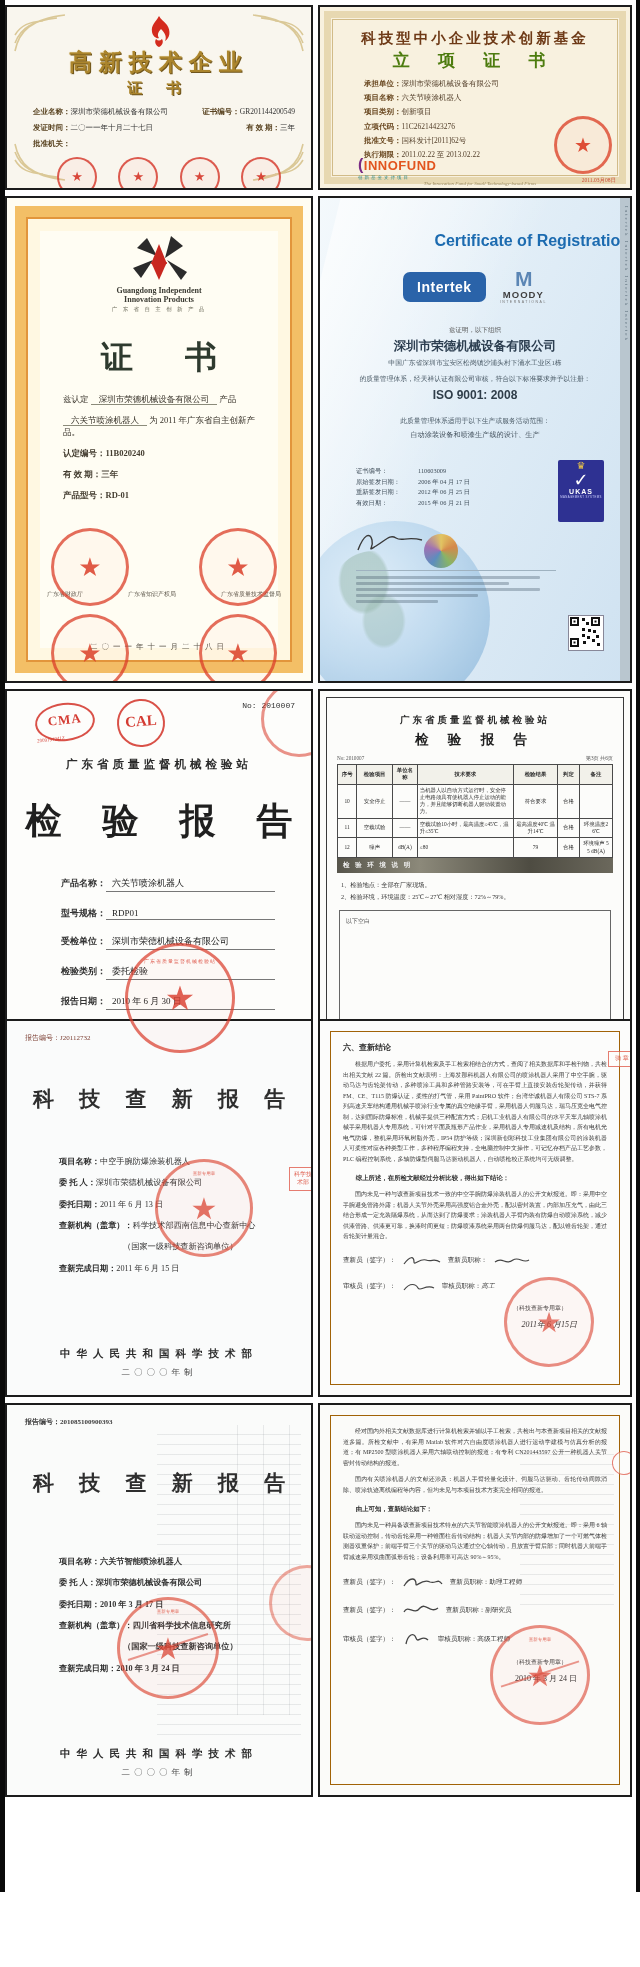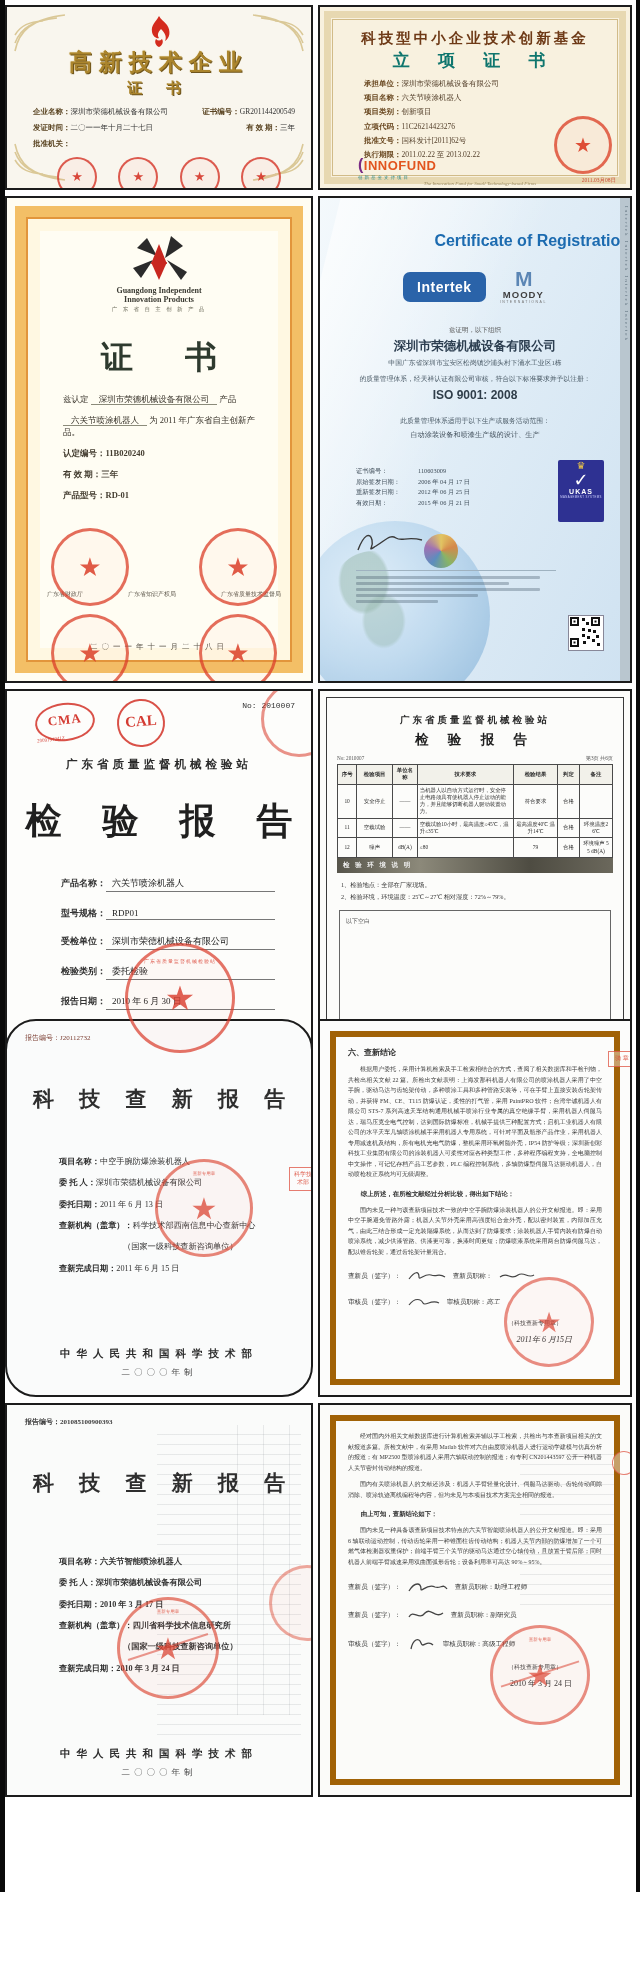--- a/index.html
+++ b/index.html
@@ -25,21 +25,21 @@
   .d1-l{font-weight:bold;color:#5a4422;white-space:nowrap}
   .d1-v{color:#333;white-space:nowrap}
   .d1-sp{flex:1}
   .d1-seals{position:absolute;left:50px;right:30px;top:150px;display:flex;justify-content:space-between;}
   .mini-seal{width:36px;height:36px;border-radius:50%;border:2px solid rgba(213,52,40,.8);display:flex;align-items:center;justify-content:center;color:rgba(213,52,40,.9);font-size:13px;background:rgba(255,120,100,.06);}
 
   
   .d2{width:314px;background:#f8f1df;border-color:#1c1c1c;}
   .d2-lace{position:absolute;inset:4px;border:7px solid #e6d6ad;outline:1px solid #cdb67f;outline-offset:-9px;opacity:.9;pointer-events:none;}
   .d2-t1{position:absolute;top:22px;width:100%;text-align:center;font-weight:bold;font-size:14.5px;letter-spacing:3px;color:#6e3a17;}
-  .d2-t2{position:absolute;top:42px;width:100%;text-align:center;font-weight:bold;font-size:17px;letter-spacing:12px;color:#0f766e;}
+  .d2-t2{position:absolute;top:42px;width:100%;text-align:center;font-weight:bold;font-size:17px;letter-spacing:12px;color:#4d7c0f;}
   .d2-fields{position:absolute;left:44px;top:72px;font-size:7.5px;color:#55412c;}
   .d2-frow{margin-bottom:4.2px;white-space:nowrap}
   .d2-frow b{color:#6b4a23}
   .innofund{position:absolute;left:38px;bottom:8px;font-family:"Liberation Sans",sans-serif;}
   .innofund .word{font-size:13px;font-weight:bold;color:#e2541e;letter-spacing:.5px}
   .innofund .paren{color:#7a2a84;font-size:16px;font-weight:bold}
   .innofund .sub{font-size:4.5px;color:#2e8b8b;letter-spacing:2px;margin-top:1px}
   .d2-seal{position:absolute;right:18px;bottom:14px;width:52px;height:52px;border-radius:50%;border:3px solid rgba(220,70,45,.8);display:flex;align-items:center;justify-content:center;color:rgba(220,70,45,.95);font-size:20px;background:rgba(255,110,90,.05);}
   .d2-sealdate{position:absolute;right:14px;bottom:4px;font-size:5.5px;color:rgba(200,60,40,.9);}
   .d2-script{position:absolute;bottom:2px;left:90px;right:80px;text-align:center;font-style:italic;font-size:5px;color:#9a8a60;white-space:nowrap;overflow:hidden;}
@@ -126,42 +126,42 @@
   .d6-meta{display:flex;justify-content:space-between;font-size:5.2px;color:#555;margin:6px 10px 2px;}
   .d6 table{border-collapse:collapse;margin:0 10px;width:calc(100% - 20px);font-size:5.4px;color:#2e2e2e;table-layout:fixed;}
   .d6 th,.d6 td{border:1px solid #4a4a4a;padding:2px 2px;text-align:center;vertical-align:middle;line-height:1.35;word-break:break-all;}
   .d6 th{font-weight:bold;background:#f2f1ea;}
   .d6 td.just{text-align:left;}
   .d6-band{margin:0 10px;background:linear-gradient(90deg,#57554b,#8c897a 30%,#4e4c42 70%,#6b685c);color:#eee;font-size:6.5px;font-weight:bold;padding:3px 6px;letter-spacing:2px;}
   .d6-notes{margin:6px 14px 0;font-size:6.2px;color:#333;line-height:2;}
   .d6-blank{margin:6px 12px;border:1px solid #666;height:158px;font-size:6px;color:#555;padding:6px;}
 
   
-  .d7{width:308px;background:#fafbfb;border-radius:31px;}
+  .d7{width:308px;background:#fafbfb;}
   .d9{width:308px;background:#fafbfa;}
   .rp-no{position:absolute;left:18px;top:12px;font-size:7px;color:#7a3c30;}
   .rp-no.dark{color:#3a3a3a;font-weight:bold;}
   .rp-title{position:absolute;top:64px;width:100%;text-align:center;font-size:21px;font-weight:bold;letter-spacing:10px;text-indent:10px;color:#2e2e2e;}
   .rp-fields{position:absolute;left:52px;right:24px;font-size:8.2px;color:#333;line-height:2.6;}
   .rp-fields b{font-weight:bold;color:#2c2c2c;}
   .rp-indent{padding-left:64px;}
   .rp-foot1{position:absolute;bottom:34px;width:100%;text-align:center;font-size:10.5px;font-weight:bold;letter-spacing:6px;color:#2b2b2b;}
   .rp-foot2{position:absolute;bottom:16px;width:100%;text-align:center;font-size:8.5px;letter-spacing:4px;color:#444;}
   .rp-seal{position:absolute;border-radius:50%;border:3px solid rgba(219,70,52,.65);display:flex;align-items:center;justify-content:center;background:rgba(255,120,100,.05);z-index:2;}
   .rp-seal .star{color:rgba(219,70,52,.75);}
   .rp-seal .ringtext{position:absolute;top:9px;left:0;right:0;text-align:center;font-size:4.5px;color:rgba(219,70,52,.75);}
   .rp-strike::after{content:"";position:absolute;left:6px;right:6px;top:48%;border-top:2px solid rgba(219,70,52,.55);transform:rotate(-18deg);}
   .edge-stamp{position:absolute;right:-6px;width:22px;padding:3px 2px;border:1.5px solid rgba(219,70,52,.7);color:rgba(219,70,52,.85);font-size:6px;text-align:center;line-height:1.3;background:rgba(255,255,255,.4);z-index:3;}
   .ghost{position:absolute;background-image:repeating-linear-gradient(0deg,rgba(60,70,80,.10) 0 1px,transparent 1px 10px);pointer-events:none;}
   .ghost.v{background-image:repeating-linear-gradient(90deg,rgba(60,70,80,.10) 0 1px,transparent 1px 26px);}
 
   
   .d8{width:314px;background:#fcfcfb;}
   .d10{width:314px;background:#fbfbf9;}
-  .cn-sheet{position:absolute;inset:10px;border:6px solid #a16207;padding:10px 12px;box-sizing:border-box;}
+  .cn-sheet{position:absolute;inset:10px;border:1px solid #a16207;padding:10px 12px;box-sizing:border-box;}
   .cn-h{font-size:8px;font-weight:bold;color:#2d2d2d;margin-bottom:6px;}
   .cn-p{font-size:6px;color:#3a3a3a;line-height:1.75;text-align:justify;text-indent:2em;margin:0 0 6px;}
   .cn-mid{font-size:6.4px;font-weight:bold;color:#2d2d2d;text-indent:2em;margin:10px 0 6px;}
   .sig-row{display:flex;align-items:center;font-size:6.6px;color:#333;margin-top:12px;}
   .sig-svg{margin:0 6px;}
   .stamp-note{text-align:right;font-size:6px;color:#444;margin-top:10px;padding-right:40px;}
   .hand-date{text-align:right;font-size:8px;color:#333;margin-top:6px;padding-right:30px;font-style:italic;}
 
   .seal-abs{position:absolute;border-radius:50%;border:3px solid rgba(219,70,52,.6);z-index:3;display:flex;align-items:center;justify-content:center;background:rgba(255,130,110,.05);}
   .seal-abs .star{color:rgba(219,70,52,.7);}

